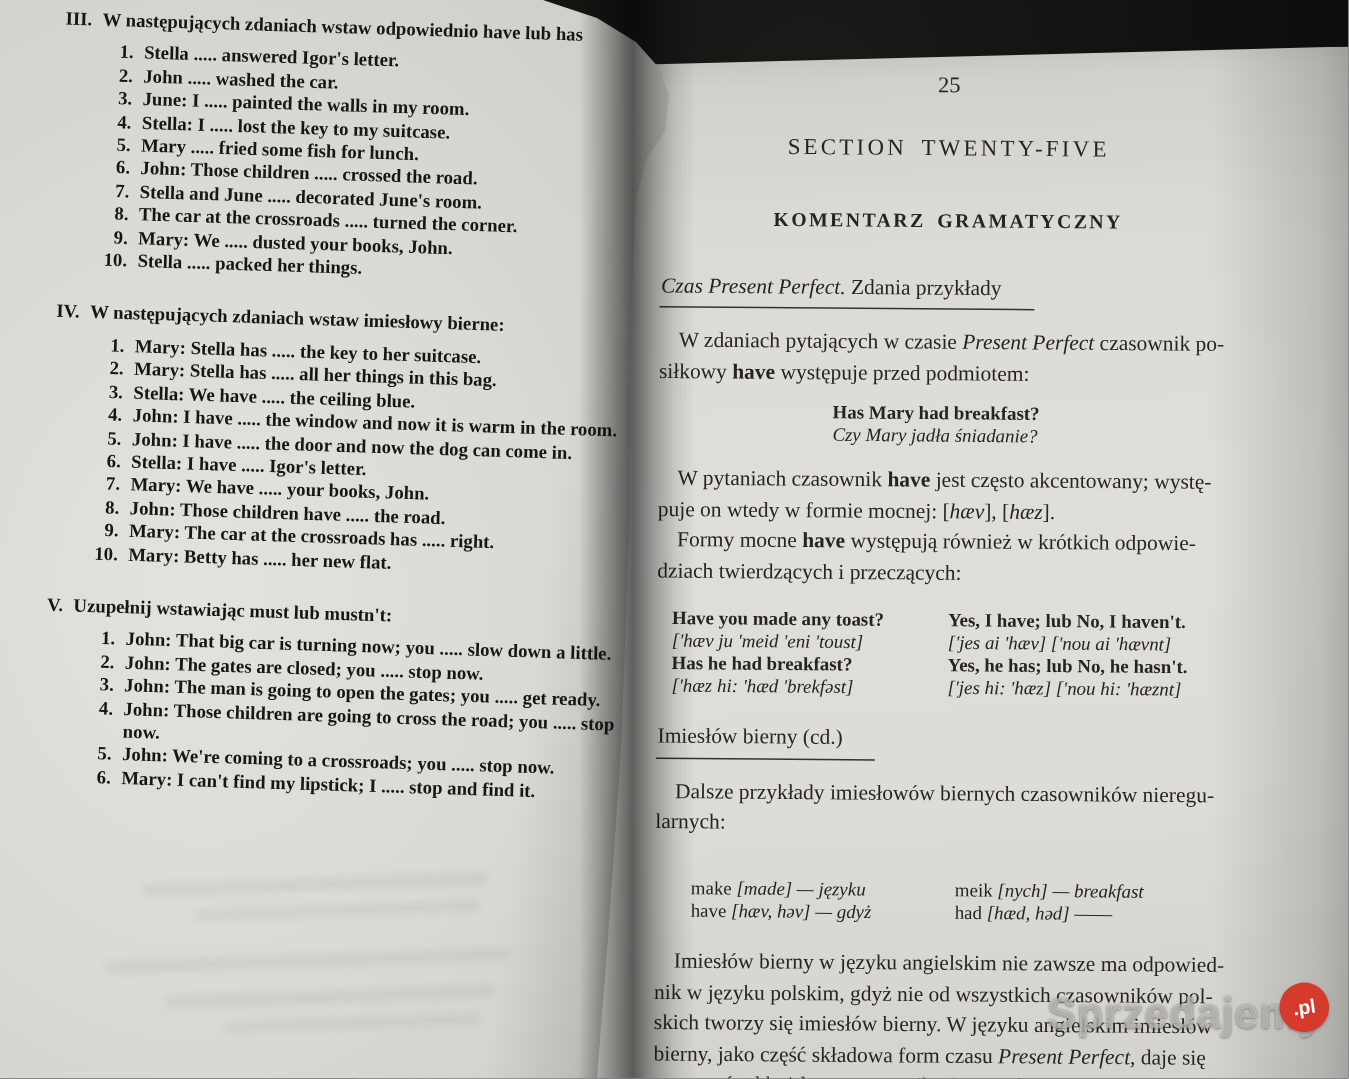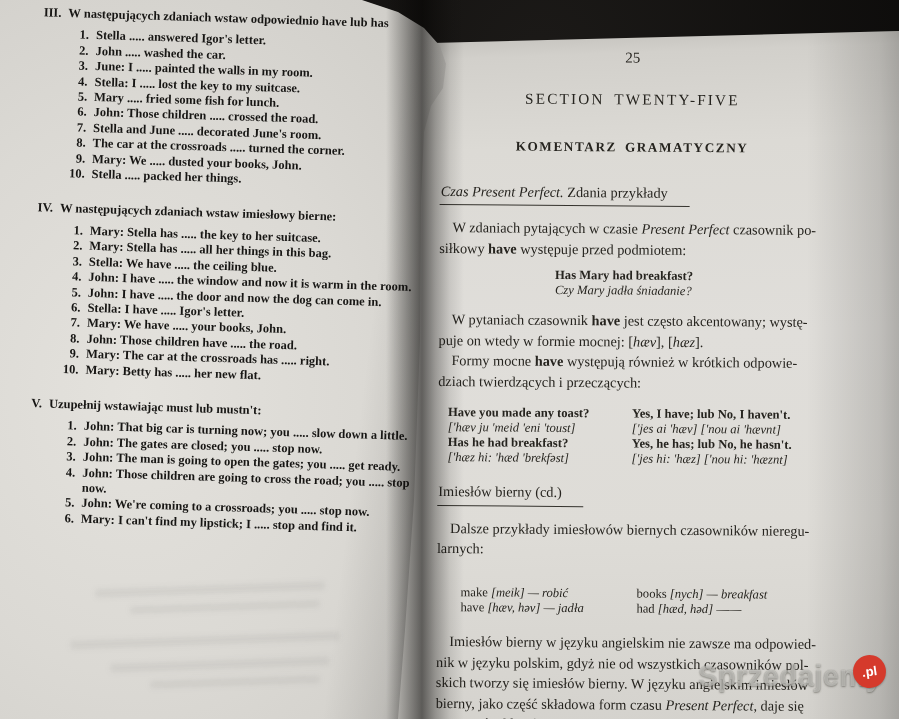--- a/index.html
+++ b/index.html
@@ -115,25 +115,25 @@
         </div>
     </div>
 
     <div class="rc-h2"><span class="u">Imiesłów bierny  (cd.)</span></div>
 
     <p class="rp">Dalsze przykłady imiesłowów biernych czasowników nieregu-
 larnych:</p>
 
     <div class="vocab">
       <div class="vb-row">
-        <span class="vb-c1"><span>make</span> <span class="it">[meik]</span> <span class="it">— robić</span></span>
-        <span class="vb-c2"><span>books</span> <span class="it">[nych]</span> <span class="it">— breakfast</span></span>
+        <span class="vb-c1"><span>make</span> <span class="it">[made]</span> <span class="it">— języku</span></span>
+        <span class="vb-c2"><span>meik</span> <span class="it">[nych]</span> <span class="it">— breakfast</span></span>
       </div>
       <div class="vb-row">
-        <span class="vb-c1"><span>have</span> <span class="it">[hæv, həv]</span> <span class="it">— jadła</span></span>
+        <span class="vb-c1"><span>have</span> <span class="it">[hæv, həv]</span> <span class="it">— gdyż</span></span>
         <span class="vb-c2"><span>had</span> <span class="it">[hæd, həd]</span> <span>——</span></span>
       </div>
     </div>
 
     <p class="rp rp4"><span>Imiesłów bierny w języku angielskim nie zawsze ma odpowied-
 nik w języku polskim, gdyż nie od wszystkich czasowników pol-
 skich tworzy się imiesłów bierny. W języku angielskim imiesłów
 bierny, jako część składowa form czasu </span><span class="it">Present Perfect</span><span>, daje się
 utworzyć od każdego czasownika (z wyjątkiem kilku ułom-
 nych).</span></p>

